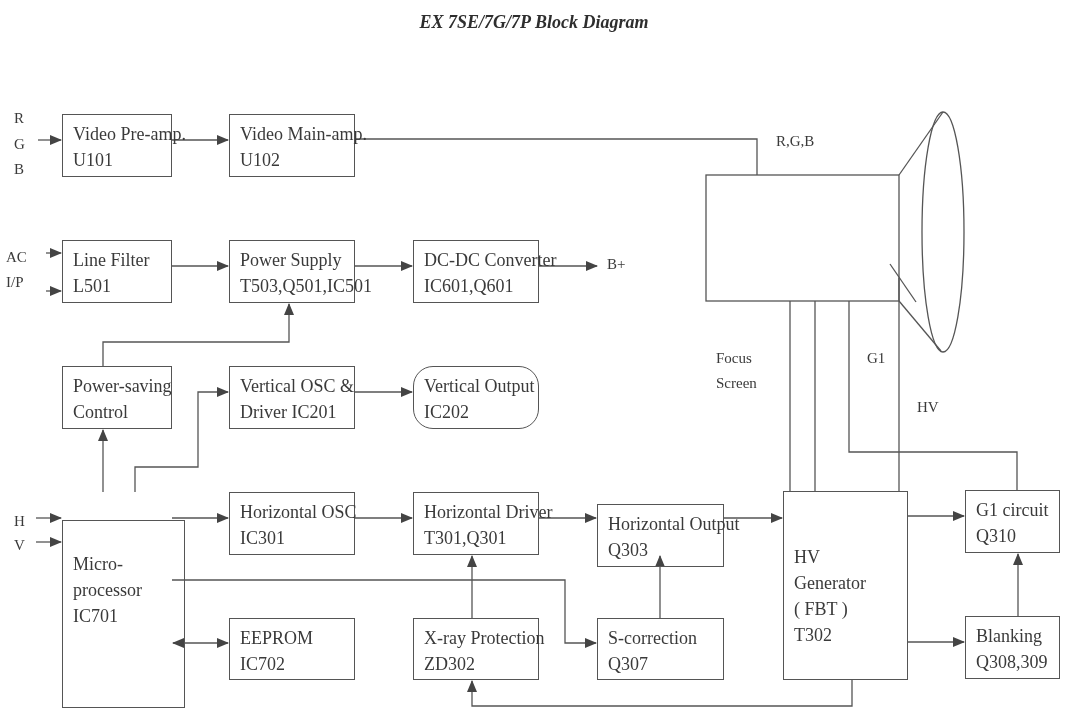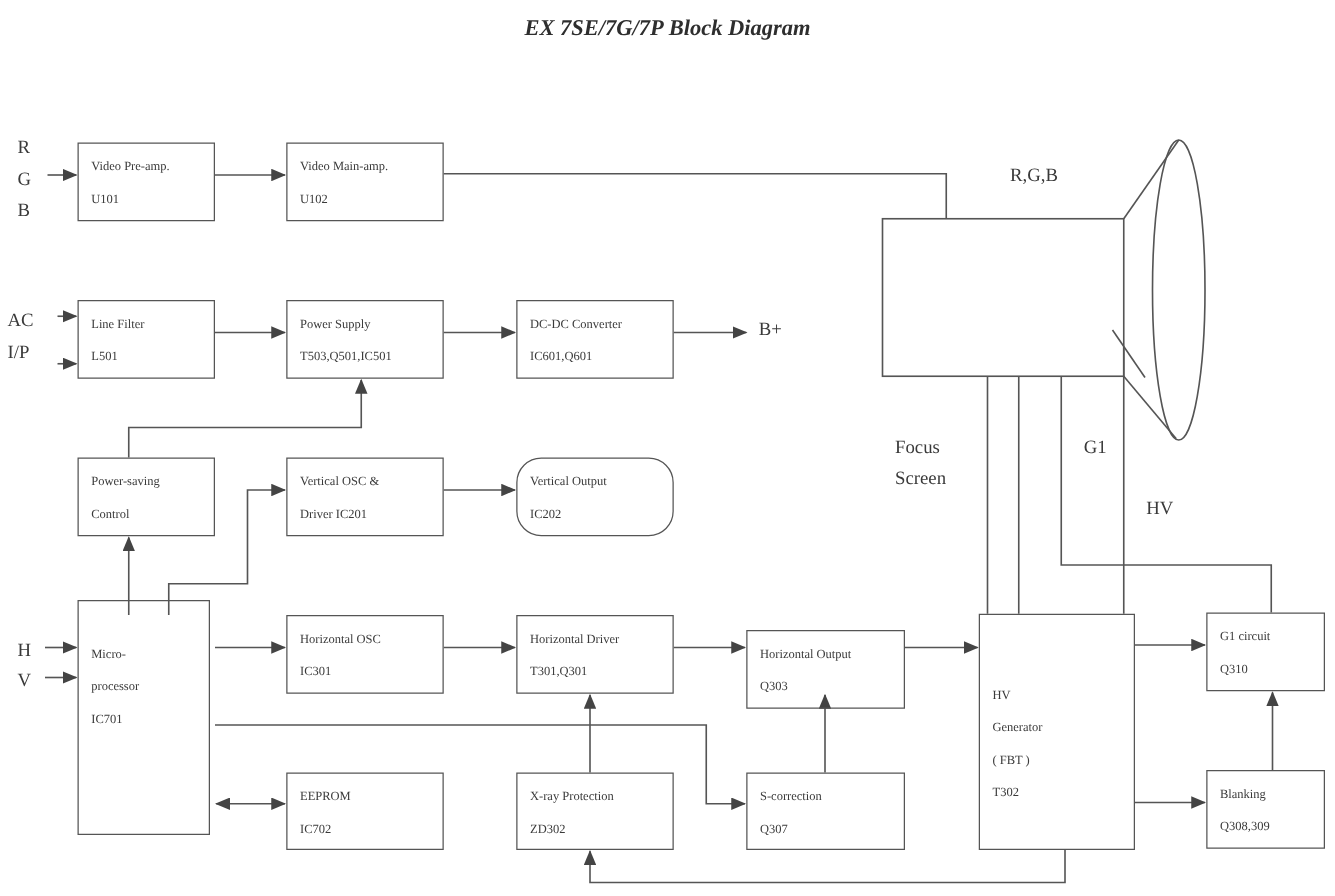--- a/index.html
+++ b/index.html
@@ -1,19 +1,19 @@
 <!DOCTYPE html>
 <html><head>
 <meta charset="utf-8">
 <style>
   html, body { margin:0; padding:0; background:#ffffff; }
   body { width:1068px; height:717px; position:relative; overflow:hidden; font-family:"Liberation Serif", "DejaVu Serif", serif; color:#3a3a3a; }
   #page-title { position:absolute; left:0; width:1068px; top:12px; text-align:center; font-size:18px; font-weight:bold; font-style:italic; color:#2e2e2e; }
   svg#diagram { position:absolute; left:0; top:0; }
-  .block { position:absolute; border:1.3px solid #555; box-sizing:border-box; background:transparent; font-size:10px; line-height:26px; padding:6px 0 0 10px; color:#3a3a3a; }
+  .block { position:absolute; border:1.3px solid #555; box-sizing:border-box; background:transparent; font-size:18px; line-height:26px; padding:6px 0 0 10px; color:#3a3a3a; }
   .lbl { position:absolute; font-size:15px; color:#3a3a3a; white-space:nowrap; }
   .block span { display:block; white-space:nowrap; }
 </style>
 </head>
 <body>
 
 <div id="page-title">EX 7SE/7G/7P Block Diagram</div>
 
 <svg id="diagram" width="1068" height="717">
   <defs>
@@ -92,21 +92,21 @@
 </svg>
 
 <div class="lbl" style="left:14px;top:110px;">R</div>
 <div class="lbl" style="left:14px;top:136px;">G</div>
 <div class="lbl" style="left:14px;top:161px;">B</div>
 <div class="lbl" style="left:6px;top:249px;">AC</div>
 <div class="lbl" style="left:6px;top:274px;">I/P</div>
 <div class="lbl" style="left:14px;top:513px;">H</div>
 <div class="lbl" style="left:14px;top:537px;">V</div>
 <div class="lbl" style="left:607px;top:256px;">B+</div>
-<div class="lbl" style="left:776px;top:133px;margin-left:32px;">R,G,B</div>
+<div class="lbl" style="left:776px;top:133px;">R,G,B</div>
 <div class="lbl" style="left:716px;top:350px;">Focus</div>
 <div class="lbl" style="left:716px;top:375px;">Screen</div>
 <div class="lbl" style="left:867px;top:350px;">G1</div>
 <div class="lbl" style="left:917px;top:399px;">HV</div>
 
 <div class="block" style="left:62px;top:114px;width:110px;height:63px;">
   <span>Video Pre-amp.</span>
   <span>U101</span>
 </div>
 <div class="block" style="left:229px;top:114px;width:126px;height:63px;">
@@ -130,21 +130,21 @@
   <span>Control</span>
 </div>
 <div class="block" style="left:229px;top:366px;width:126px;height:63px;">
   <span>Vertical OSC &amp;</span>
   <span>Driver IC201</span>
 </div>
 <div class="block" style="left:413px;top:366px;width:126px;height:63px;border-radius:20px;">
   <span>Vertical Output</span>
   <span>IC202</span>
 </div>
-<div class="block" style="left:62px;top:480px;width:106px;height:188px;padding-top:30px;">
+<div class="block" style="left:62px;top:520px;width:123px;height:188px;padding-top:30px;">
   <span>Micro-</span>
   <span>processor</span>
   <span>IC701</span>
 </div>
 <div class="block" style="left:229px;top:492px;width:126px;height:63px;">
   <span>Horizontal OSC</span>
   <span>IC301</span>
 </div>
 <div class="block" style="left:413px;top:492px;width:126px;height:63px;">
   <span>Horizontal Driver</span>

